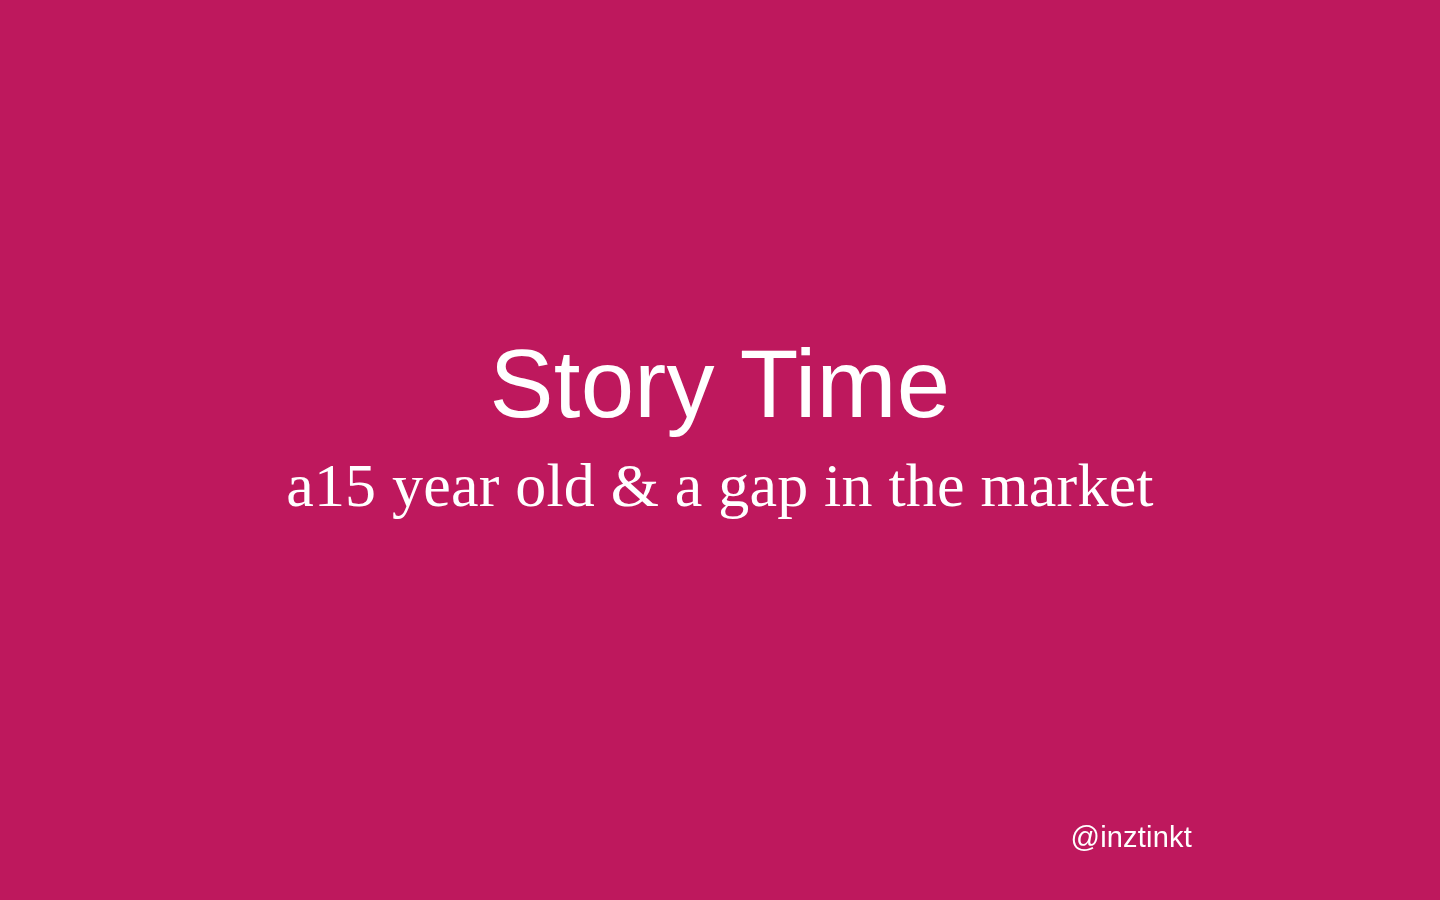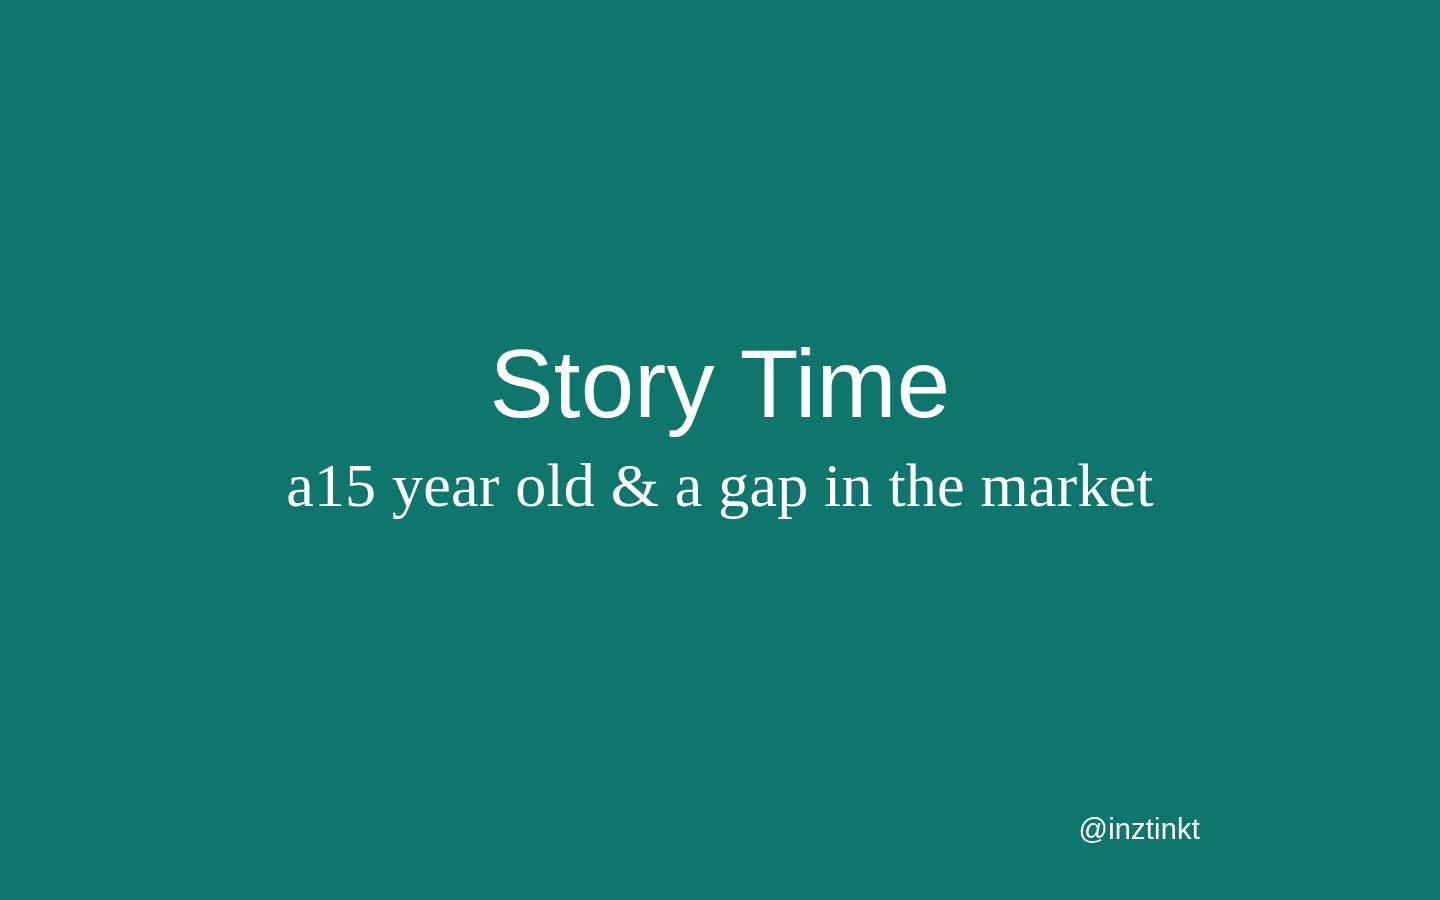--- a/index.html
+++ b/index.html
@@ -13,21 +13,21 @@
     background: #000000;
     overflow: hidden;
     font-family: "Liberation Sans", "DejaVu Sans", sans-serif;
     -webkit-font-smoothing: antialiased;
   }
 
   #slide {
     position: relative;
     width: 1440px;
     height: 900px;
-    background: #0f766e;
+    background: #be185d;
     box-sizing: border-box;
   }
 
   
   .heading-block {
     position: absolute;
     left: 0;
     top: 330px;
     width: 1440px;
     text-align: center;
@@ -57,21 +57,21 @@
     line-height: 1.15;
     letter-spacing: 0.2px;
     white-space: nowrap;
   }
 
   
   .slide-handle {
     position: absolute;
     right: 240px;
     top: 812px;
-    margin: 0;
+    margin: 8px;
     color: #ffffff;
     font-family: "Liberation Sans", "DejaVu Sans", sans-serif;
     font-size: 29px;
     font-weight: 300;
     line-height: 1.2;
     letter-spacing: 0.2px;
     white-space: nowrap;
     text-align: right;
   }
 </style>

